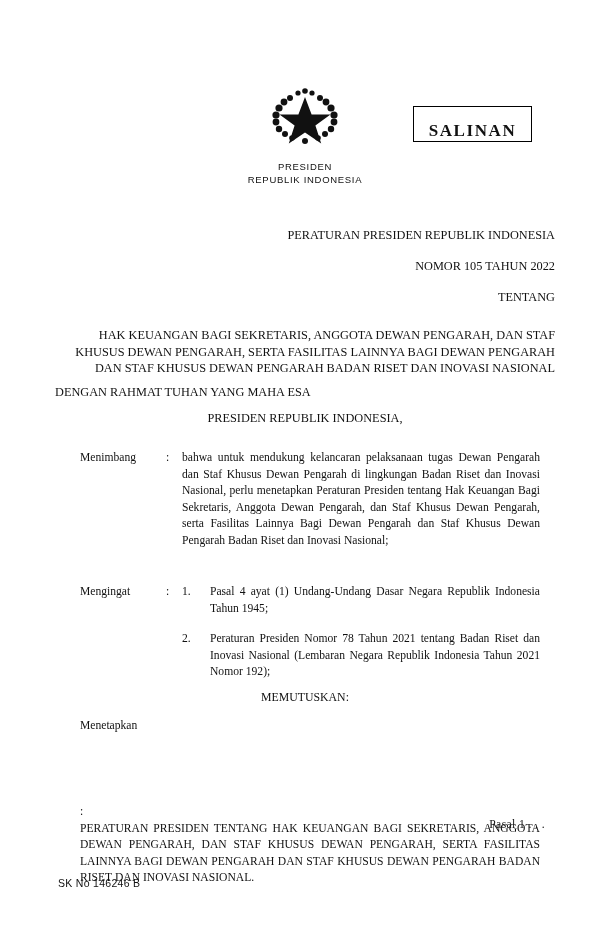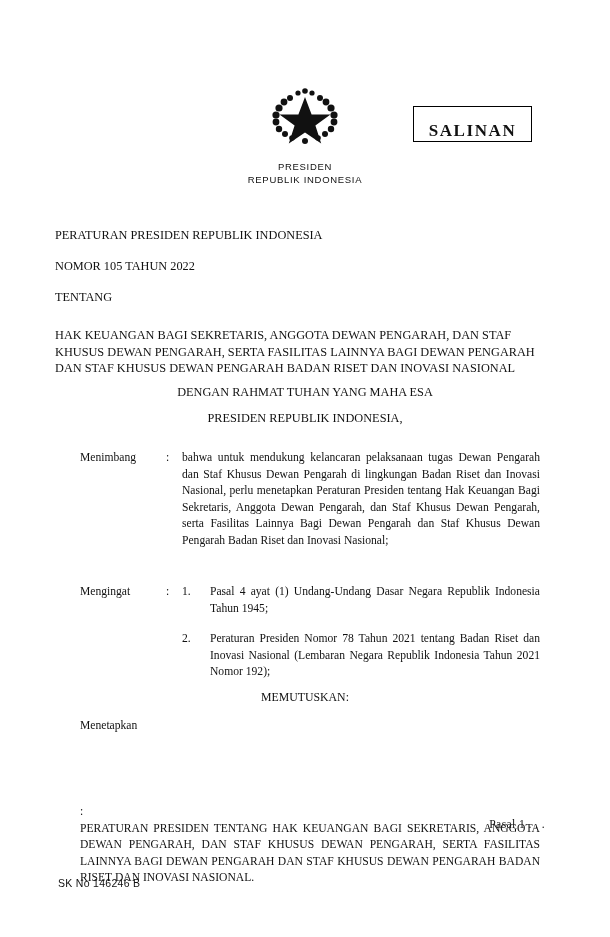--- a/index.html
+++ b/index.html
@@ -62,37 +62,36 @@
     font-weight: bold;
     letter-spacing: 1.6px;
   }
 
   
   .title-block {
     position: absolute;
     top: 224px;
     left: 55px;
     width: 500px;
-    text-align: left;
+    text-align: right;
     font-size: 12.3px;
     line-height: 22px;
   }
   .title-block .line { display: block; }
   .title-block .spacer { height: 9px; }
   .title-sub {
     line-height: 16.5px;
     margin-top: 19px;
   }
 
   .rahmat {
     position: absolute;
     top: 385px;
     left: 55px;
     width: 500px;
-    text-align: center;
     font-size: 12.3px;
   }
   .presiden-line {
     position: absolute;
     top: 411px;
     left: 55px;
     width: 500px;
     text-align: center;
     font-size: 12.3px;
   }

